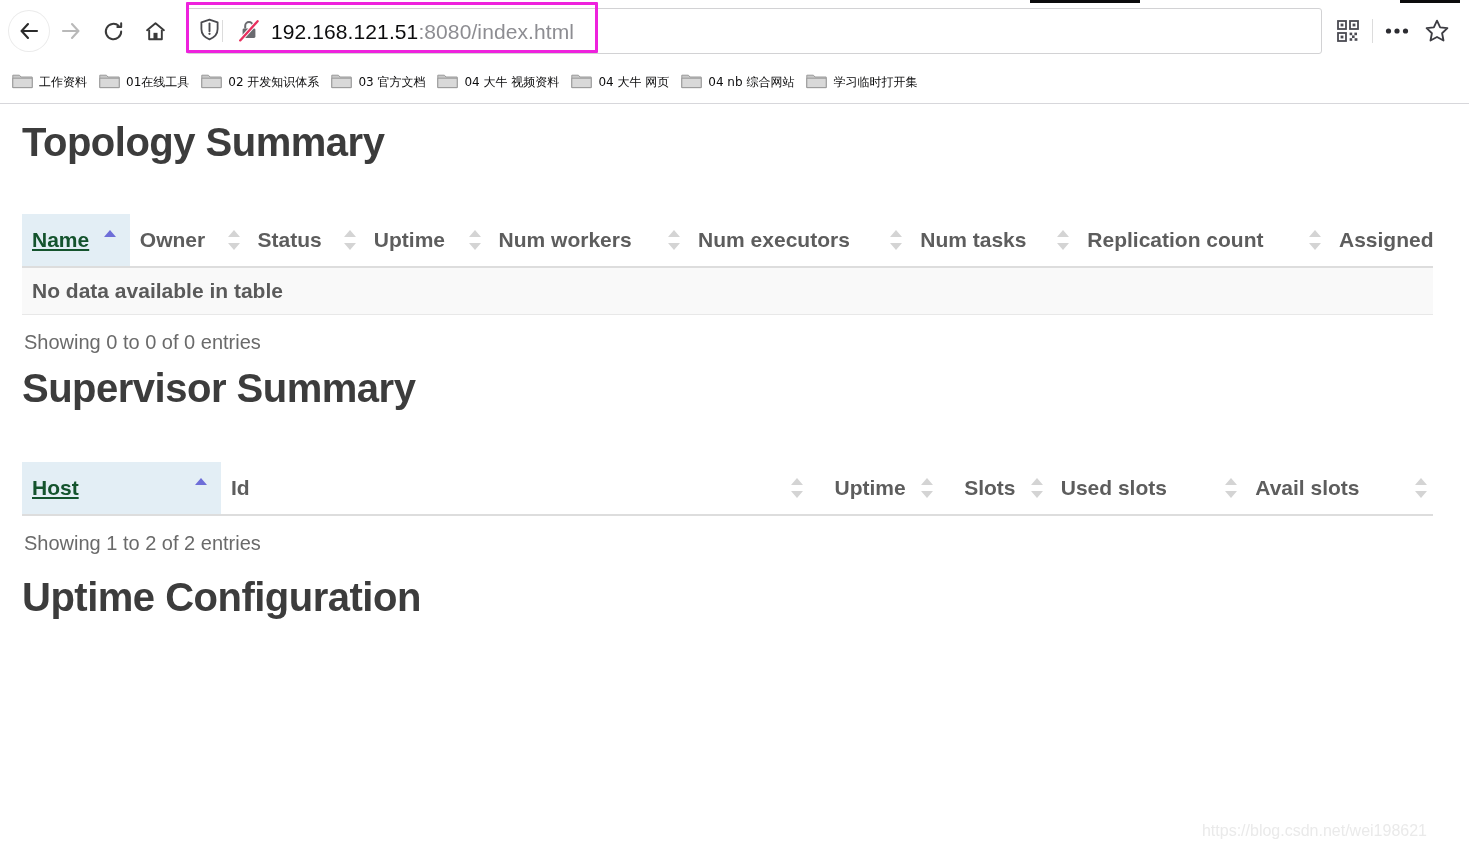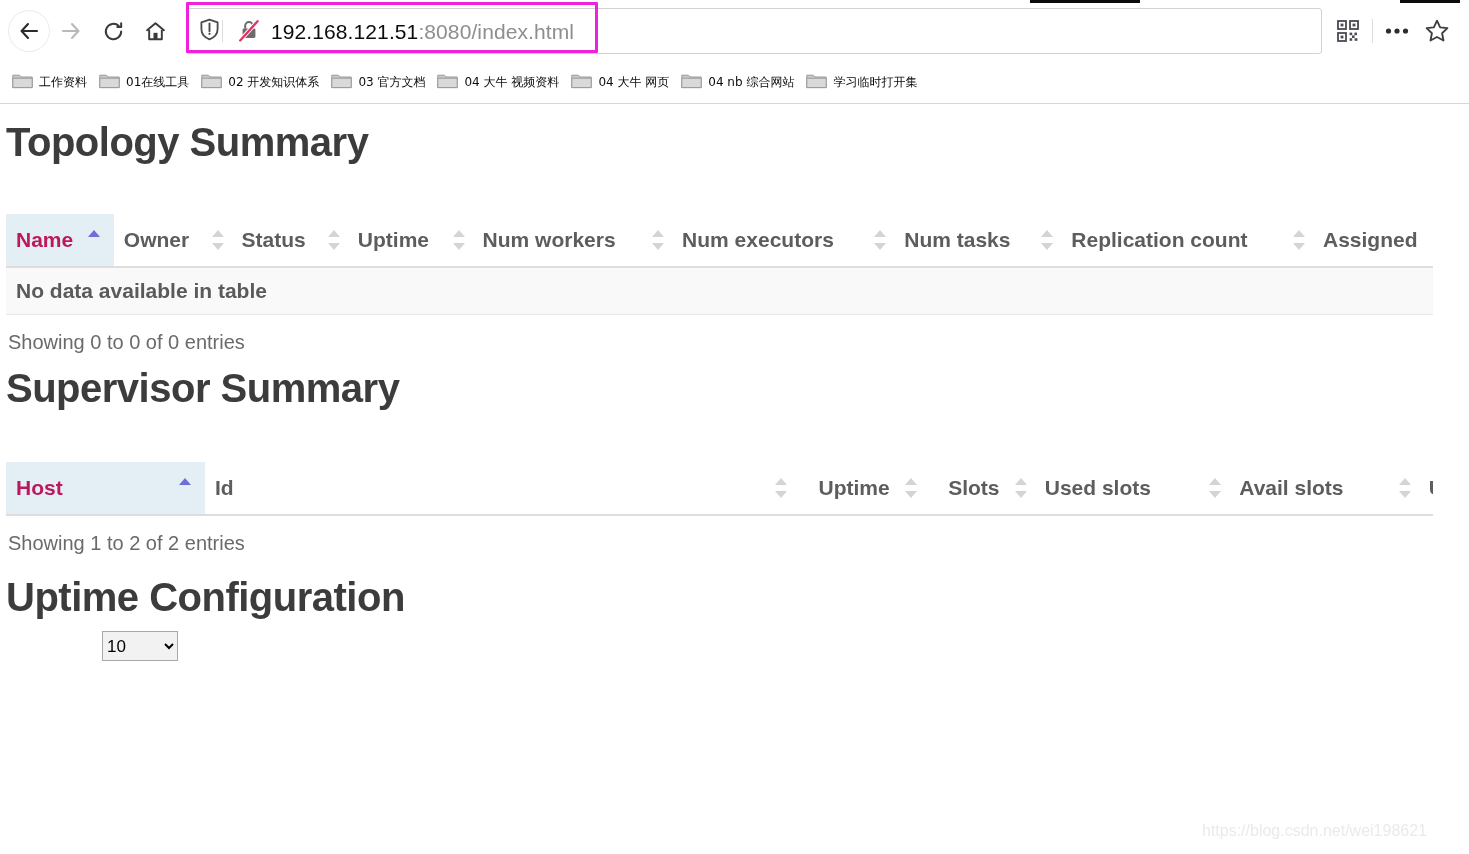--- a/index.html
+++ b/index.html
@@ -126,21 +126,21 @@
   }
   .folder-ico { flex: 0 0 auto; }
 
   
   #page {
     position: relative;
     width: 1433px;
     height: 750px;
     background: #ffffff;
     overflow: hidden;
-    padding: 0 6px;
+    padding: 0 22px;
   }
   h1.sec-title {
     font-family: "Liberation Sans", "DejaVu Sans", sans-serif;
     font-weight: bold;
     color: #3c3c3c;
     font-size: 40px;
     line-height: 1;
     margin: 0;
     letter-spacing: -0.5px;
   }
@@ -162,21 +162,22 @@
     font-weight: bold;
     text-align: left;
     padding: 14px 22px 14px 10px;
     position: relative;
     white-space: nowrap;
     cursor: pointer;
     vertical-align: middle;
   }
   table.dt thead th.sorted-asc {
     background: #e3eef5;
-    color: #be185d;
+    color: #14532d;
+    text-decoration: underline;
   }
   
   .sort-ind {
     position: absolute;
     right: 6px;
     top: 50%;
     transform: translateY(-50%);
     width: 14px; height: 24px;
     display: block;
   }
@@ -558,18 +559,15 @@
       </tr>
     </thead>
     <tbody>
     </tbody>
   </table>
 
   <div class="dt-info">Showing 1 to 2 of 2 entries</div>
 
   <h1 class="sec-title" id="title-nimbus">Uptime Configuration</h1>
 
-  <div id="nimbus-select-wrap">
-    <select class="page-len" id="nimbus-page-length"><option value="10">10</option><option value="25">25</option><option value="50">50</option><option value="100">100</option></select>
-  </div>
 
   <div id="watermark">https://blog.csdn.net/wei198621</div>
 </div>
 
 </body></html>

